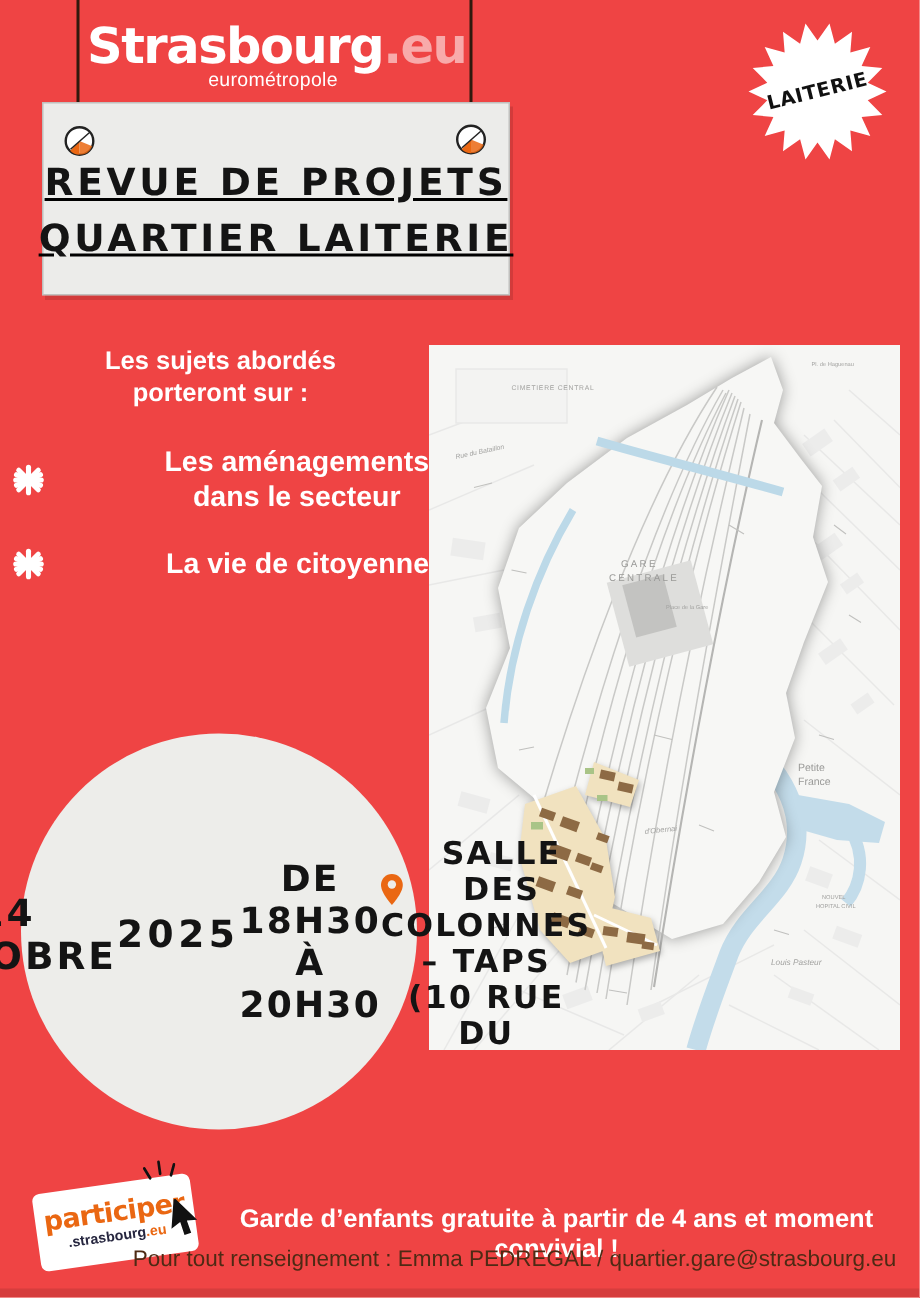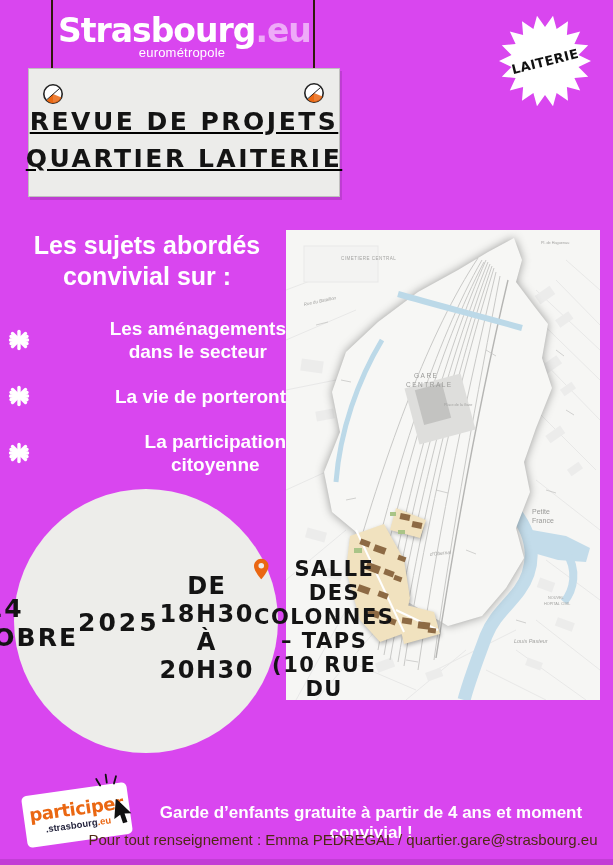--- a/index.html
+++ b/index.html
@@ -1,18 +1,18 @@
 <!DOCTYPE html>
 <html><head>
 <meta charset="utf-8">
 <style>
   html,body{margin:0;padding:0;}
   .poster{
     position:relative; width:613px; height:865px; overflow:hidden;
-    background:#d946ef;
+    background:#ef4444;
     font-family:"Liberation Sans", sans-serif;
   }
   
   .string{position:absolute; top:0; width:2px; background:#30190d;}
   .string.left{left:51px; height:92px;}
   .string.right{left:313px; height:90px;}
 
   
   .logo{position:absolute; left:58px; top:14px; width:220px; text-align:center; color:#fff;}
   .logo .word{font-family:"DejaVu Sans", sans-serif; font-weight:bold; font-size:33px; letter-spacing:-1px; line-height:1;}
@@ -46,21 +46,21 @@
     position:absolute; inset:0; display:flex; flex-direction:column;
     align-items:center; justify-content:center; gap:8px; padding-top:14px;text-decoration:underline;
   }
   .sign .title-line{
     font-family:"DejaVu Sans", sans-serif; font-weight:bold; font-size:25px;
     letter-spacing:2.5px; color:#141414; white-space:nowrap;
   }
 
   
   .topics{position:absolute; left:8px; top:230px; width:278px; color:#fff; text-align:center;}
-  .topics .intro{font-size:25px; font-weight:600; line-height:1.25; margin-bottom:24px;text-align:center;}
+  .topics .intro{font-size:17px; font-weight:600; line-height:1.25; margin-bottom:24px;text-align:center;}
   .topic{display:flex; align-items:center; justify-content:space-between; gap:10px; margin-bottom:22px;}
   .topic .flower{flex:0 0 auto;}
   .topic .t-label{font-size:19px; font-weight:600; line-height:1.22;}
 
   
   .map{
     position:absolute; left:286px; top:230px; width:314px; height:470px;
     background:#f1f1ef; box-shadow:inset 0 0 16px rgba(0,0,0,0.14);
   }
   .map svg{display:block;}
@@ -70,21 +70,21 @@
     position:absolute; left:14px; top:489px; width:264px; height:264px;
     background:#EDEDEA; border-radius:50%;
     display:flex; align-items:center; justify-content:center;
     color:#141414; font-family:"DejaVu Sans", sans-serif; text-align:center;
   }
   .event-circle .d1{font-weight:bold; font-size:22px; letter-spacing:2px;}
   .event-circle .d2{font-weight:bold; font-size:25px; letter-spacing:2px; margin-top:3px;}
   .event-circle .d3{font-weight:bold; font-size:25px; letter-spacing:3px; margin-top:2px;}
   .event-circle .time{font-weight:bold; font-size:24px; letter-spacing:1.5px; margin-top:14px;}
   .event-circle .place{margin-top:16px; font-weight:bold; font-size:21px; letter-spacing:1.5px; line-height:1.15;}
-  .event-circle .place-row{display:flex; align-items:flex-start; justify-content:center; gap:6px;}
+  .event-circle .place-row{display:flex; align-items:flex-end; justify-content:center; gap:6px;}
 
   
   .participer{
     position:absolute; left:24px; top:789px; width:106px; height:52px;
     background:#fff; border-radius:5px; transform:rotate(-8deg);
     display:flex; flex-direction:column; align-items:center; justify-content:center;
   }
   .participer .p1{font-family:"DejaVu Sans", sans-serif; font-weight:bold; font-size:18px; color:#EA6712; letter-spacing:-0.5px; line-height:1;}
   .participer .p2{font-size:9.5px; font-weight:bold; color:#26263f; margin-top:1px;}
   .participer .p2 .eu2{color:#EA6712;}
@@ -145,21 +145,21 @@
     </div>
     <div class="titles">
       <div class="title-line">REVUE DE PROJETS</div>
       <div class="title-line">QUARTIER LAITERIE</div>
     </div>
   </div>
 
   <div class="topics">
     <div class="intro">
       <div>Les sujets abordés</div>
-      <div>convivial sur :</div>
+      <div>porteront sur :</div>
     </div>
     <div class="topic">
       <svg class="flower" viewBox="0 0 22 22" width="22" height="22" stroke="#fff" stroke-width="3.4" stroke-linecap="round">
         <line x1="11" y1="2.5" x2="11" y2="19.5"></line>
           <line x1="2.5" y1="11" x2="19.5" y2="11"></line>
         <line x1="4.5" y1="4.5" x2="17.5" y2="17.5"></line>
           <line x1="17.5" y1="4.5" x2="4.5" y2="17.5"></line>
         <line x1="3" y1="7.5" x2="19" y2="14.5"></line>
           <line x1="3" y1="14.5" x2="19" y2="7.5"></line>
       </svg>
@@ -171,35 +171,21 @@
     <div class="topic">
       <svg class="flower" viewBox="0 0 22 22" width="22" height="22" stroke="#fff" stroke-width="3.4" stroke-linecap="round">
         <line x1="11" y1="2.5" x2="11" y2="19.5"></line>
           <line x1="2.5" y1="11" x2="19.5" y2="11"></line>
         <line x1="4.5" y1="4.5" x2="17.5" y2="17.5"></line>
           <line x1="17.5" y1="4.5" x2="4.5" y2="17.5"></line>
         <line x1="3" y1="7.5" x2="19" y2="14.5"></line>
           <line x1="3" y1="14.5" x2="19" y2="7.5"></line>
       </svg>
       <div class="t-label">
-        <div>La vie de porteront</div>
-      </div>
-    </div>
-    <div class="topic">
-      <svg class="flower" viewBox="0 0 22 22" width="22" height="22" stroke="#fff" stroke-width="3.4" stroke-linecap="round">
-        <line x1="11" y1="2.5" x2="11" y2="19.5"></line>
-          <line x1="2.5" y1="11" x2="19.5" y2="11"></line>
-        <line x1="4.5" y1="4.5" x2="17.5" y2="17.5"></line>
-          <line x1="17.5" y1="4.5" x2="4.5" y2="17.5"></line>
-        <line x1="3" y1="7.5" x2="19" y2="14.5"></line>
-          <line x1="3" y1="14.5" x2="19" y2="7.5"></line>
-      </svg>
-      <div class="t-label">
-        <div>La participation</div>
-        <div>citoyenne</div>
+        <div>La vie de citoyenne</div>
       </div>
     </div>
   </div>
 
   <div class="map">
     <svg viewBox="0 0 314 470" width="314" height="470">
       <rect x="0" y="0" width="314" height="470" fill="#f1f1ef"></rect>
 
       <g stroke="#dcdcda" stroke-width="1">
         <path d="M232 70 L314 150"></path>

